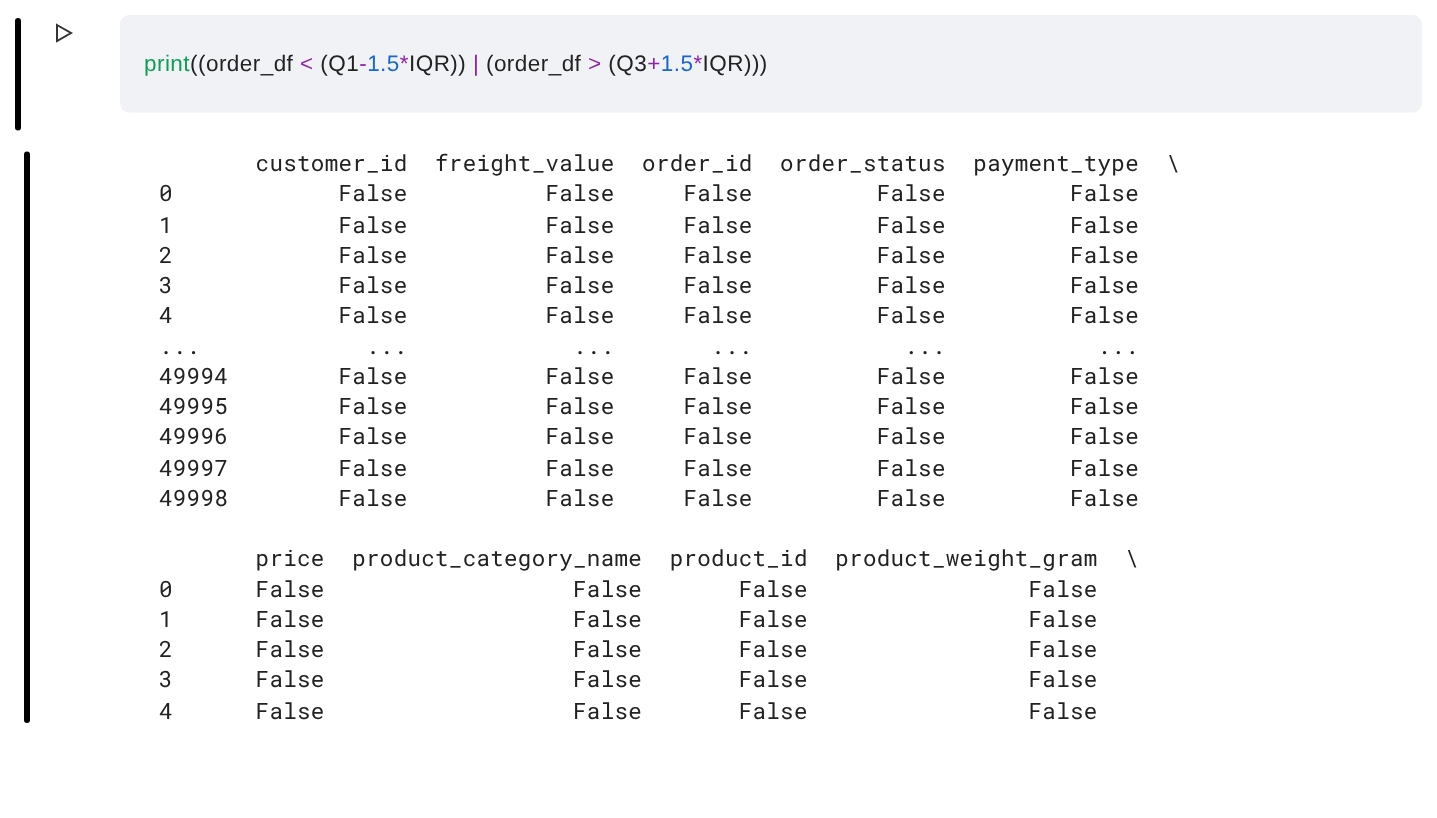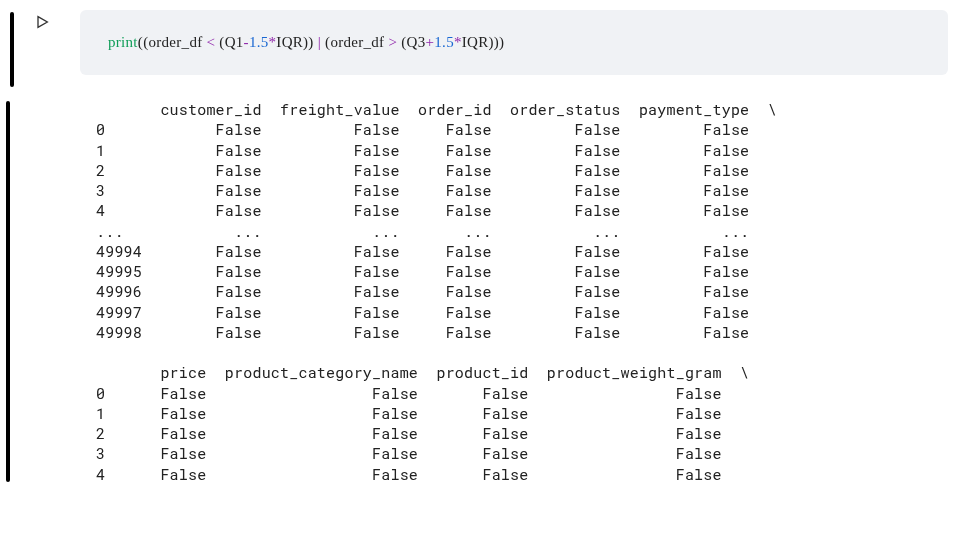--- a/index.html
+++ b/index.html
@@ -42,36 +42,36 @@
       margin-top: 4px;
       margin-right: 30px;
     }
     .run-icon svg {
       width: 16px;
       height: 16px;
     }
     .code-block {
       background: #f0f2f5;
       border-radius: 6px;
-      padding: 22px 28px;
-      font-family: Liberation Serif, serif;
+      padding: 22px 16px;
+      font-family: Liberation Sans, sans-serif;
       font-size: 15px;
       line-height: 1.4;
       letter-spacing: 0.3px;
       flex: 1;
       margin-right: 10px;
     }
     .code-block .built-in { color: #0f9d58; }
     .code-block .default  { color: #222; }
     .code-block .operator { color: #8e24aa; }
     .code-block .number   { color: #1967d2; }
     .output-cell {
       display: flex;
       align-items: stretch;
-      margin-left: 6px;
+      margin-left: 16px;
       margin-top: 12px;
     }
     .output-spacer {
       width: 66px;
     }
     .output-text {
       font-family: "Roboto Mono", "Consolas", "Monaco", monospace;
       font-size: 15px;
       line-height: 1.35;
       white-space: pre;

